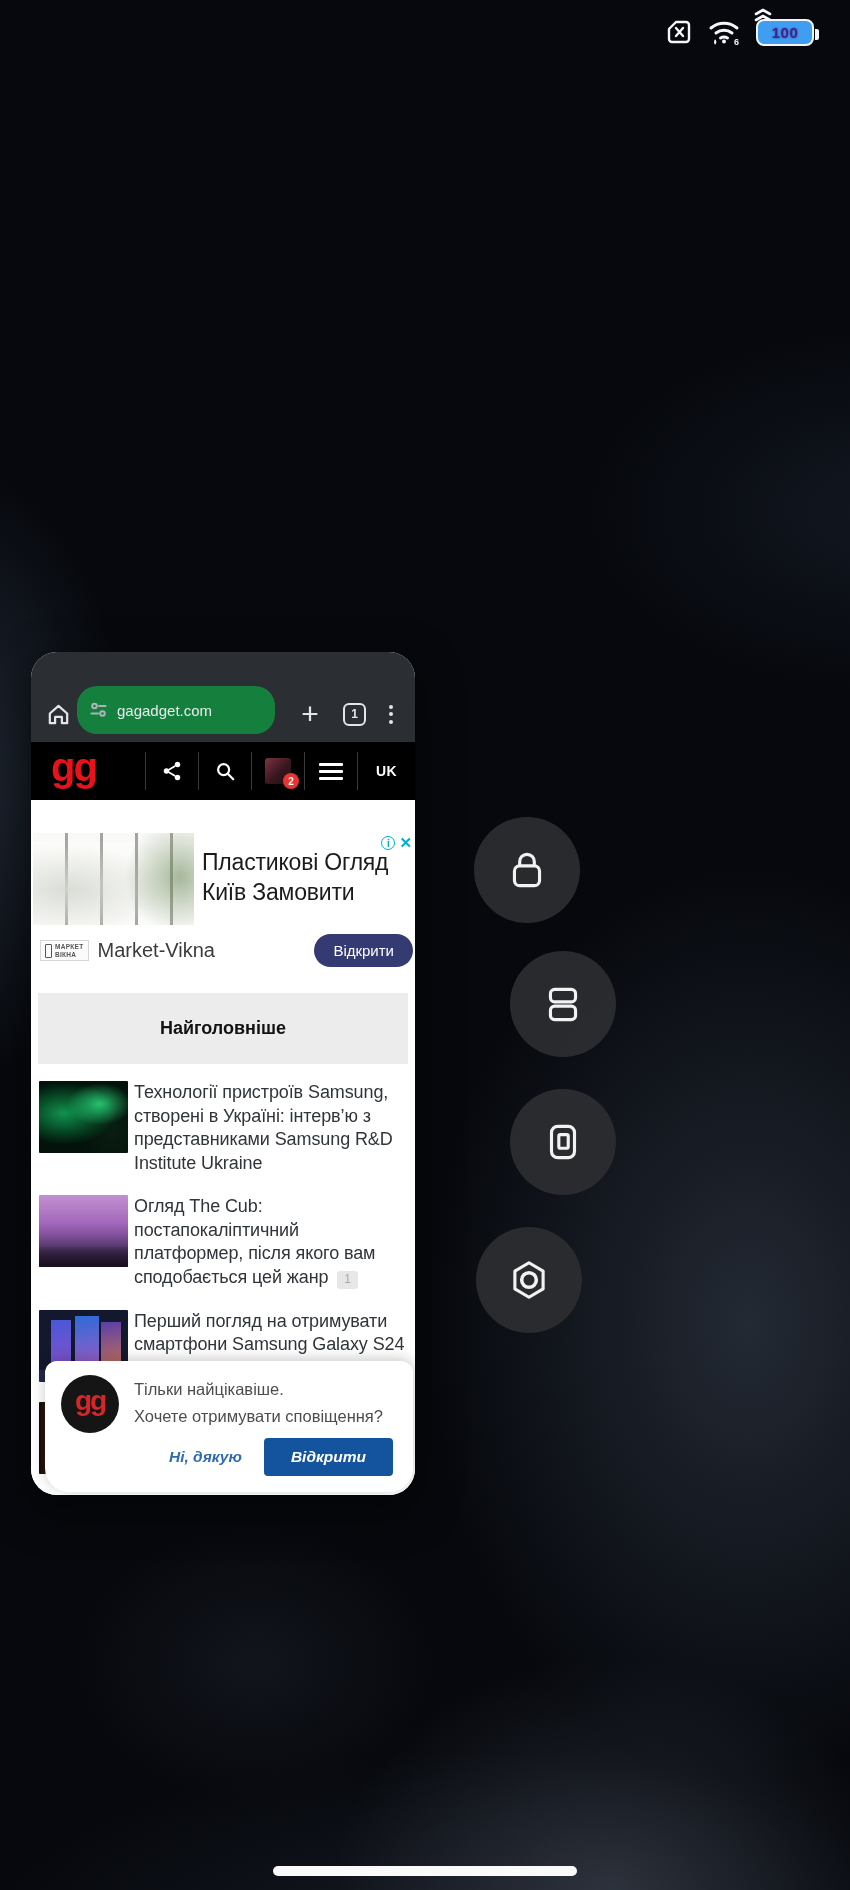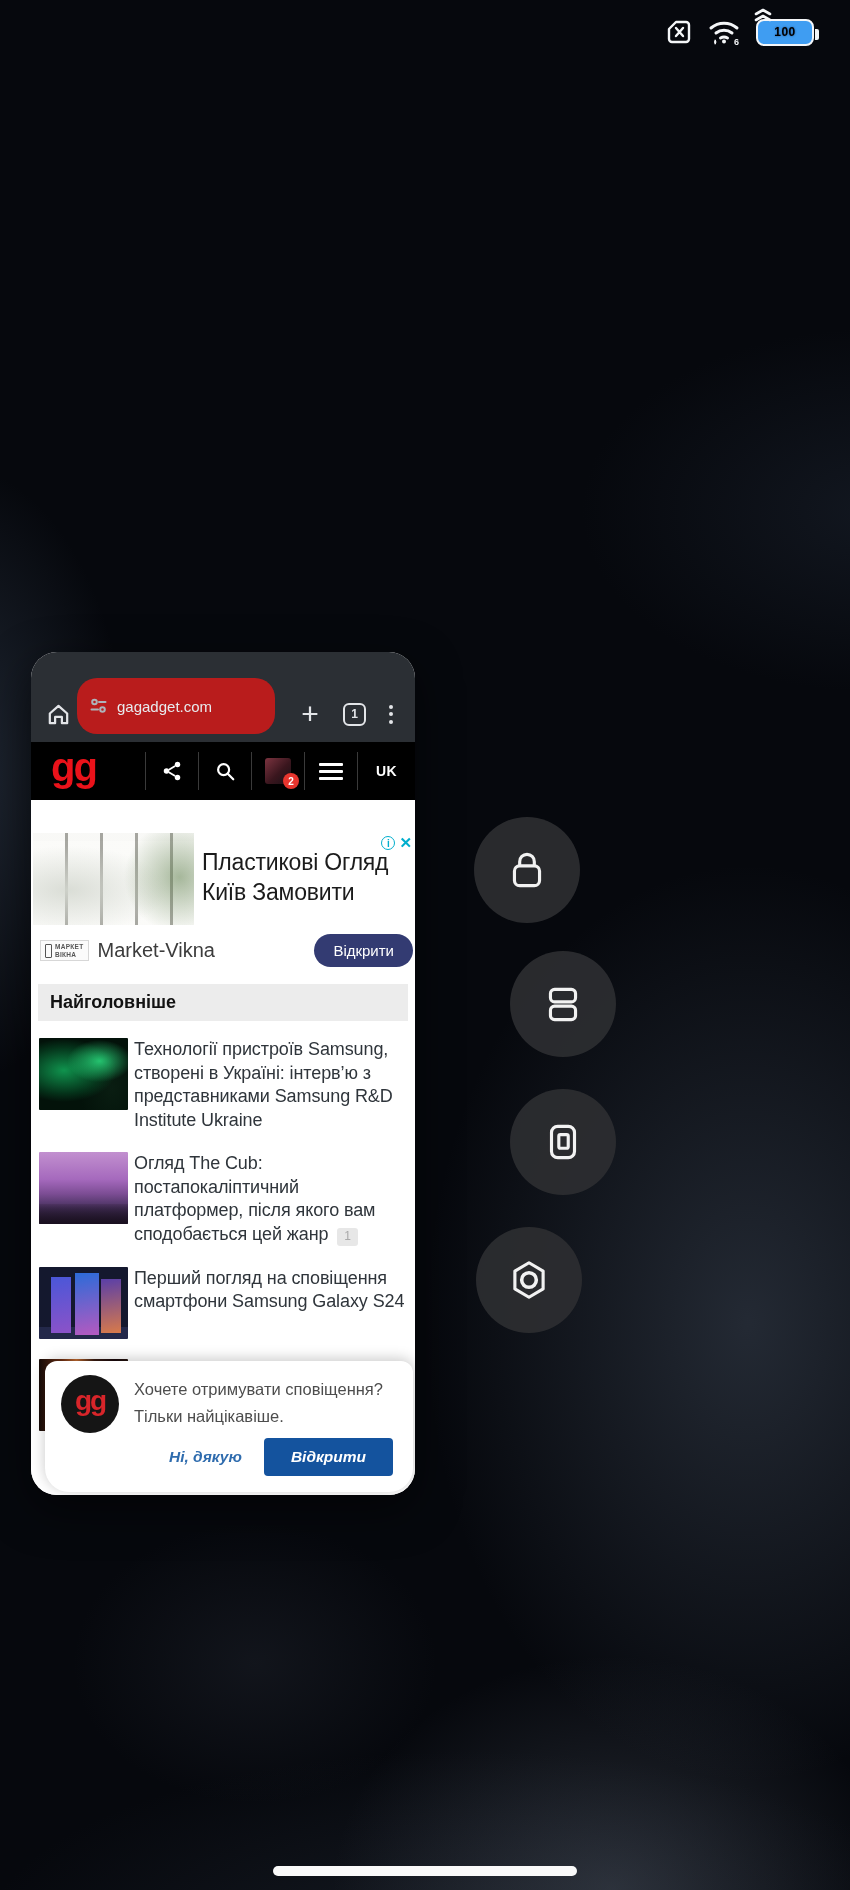--- a/index.html
+++ b/index.html
@@ -16,33 +16,33 @@
       radial-gradient(ellipse 420px 260px at 103% 27%, rgba(40,50,66,0.35), transparent 70%),
       radial-gradient(ellipse 260px 200px at 30% 88%, rgba(60,66,80,0.22), transparent 70%);
     overflow:hidden;
   }
 
   
   .statusbar { position:absolute; top:16px; right:36px; display:flex; align-items:center; gap:13px; height:32px; }
   .sb-icon { display:block; }
   .battery { position:relative; width:58px; height:27px; border:2.5px solid #f4f6f8; border-radius:8px;
              background:#3f9df2; display:flex; align-items:center; justify-content:center; }
-  .battery-num { color:#000000; font-size:12px; font-weight:bold; letter-spacing:0.5px;
+  .battery-num { color:#4c1d95; font-size:15px; font-weight:bold; letter-spacing:0.5px;
                  text-shadow:0 0 2px rgba(20,40,80,0.7); }
   .battery-nub { position:absolute; right:-7px; top:8px; width:4px; height:11px; background:#f4f6f8; border-radius:0 2px 2px 0; }
   .battery-charge { position:absolute; left:-6px; top:-14px; }
 
   
   .window { position:absolute; left:31px; top:652px; width:384px; height:843px;
             border-radius:26px; overflow:hidden; background:#ffffff;
             box-shadow:0 14px 44px rgba(0,0,0,0.55); }
 
   .toolbar { height:90px; background:#2b2f34; display:flex; align-items:flex-end; padding:0 11px 8px 12px; }
   .home-btn { width:30px; height:40px; display:flex; align-items:center; justify-content:center; }
-  .omnibox { width:198px; height:56px; margin-left:4px; background:#b91c1c; border-radius:20px;
+  .omnibox { width:198px; height:48px; margin-left:4px; background:#15803d; border-radius:20px;
              display:flex; align-items:center; padding:0 12px; }
   .omnibox-url { color:#e8eaed; font-size:15px; margin-left:9px; white-space:nowrap; }
   .tb-right { margin-left:auto; display:flex; align-items:center; height:40px; }
   .plus-btn { color:#e3e5e8; font-size:30px; font-weight:300; line-height:36px; width:34px; text-align:center; }
   .tab-btn { width:23px; height:23px; border:2.4px solid #e3e5e8; border-radius:6px; margin-left:16px;
              display:flex; align-items:center; justify-content:center; color:#e3e5e8; font-size:12px; font-weight:bold; }
   .kebab-btn { width:26px; margin-left:12px; display:flex; flex-direction:column; align-items:center; gap:3.5px; }
   .kebab-btn i { width:4px; height:4px; border-radius:50%; background:#e3e5e8; }
 
   
@@ -77,22 +77,22 @@
                      font-size:10px; font-weight:bold; display:flex; align-items:center; justify-content:center; font-style:normal; }
   .adchoices .close { color:#00aecd; font-size:15px; font-weight:bold; line-height:14px; }
   .ad-footer { display:flex; align-items:center; padding:9px 2px 10px 9px; }
   .adv-logo { display:flex; align-items:center; gap:3px; border:1px solid #d7d7d7; padding:2px 4px; background:#fbfbfb; }
   .adv-logo .door { width:7px; height:14px; border:1.6px solid #555; border-radius:1px; }
   .adv-logo .lines { display:flex; flex-direction:column; font-size:6.5px; font-weight:bold; color:#555; line-height:1.15; letter-spacing:0.3px; }
   .adv-name { margin-left:9px; font-size:20px; color:#3c3c3c; }
   .cta-btn { margin-left:auto; background:#333b72; color:#fff; font-size:15px;
              padding:8px 19px; border-radius:18px; }
 
-  .section-bar { margin:7px 7px 12px 7px; background:#ececec; padding:8px 12px;
-                 font-size:18px; font-weight:bold; color:#121212; }
+  .section-bar { margin:16px 7px 12px 7px; background:#ececec; padding:25px 12px;
+                 font-size:18px; font-weight:bold; color:#121212;text-align:center; }
 
   .article { display:flex; padding:5px 8px 15px 8px; }
   .article .thumb { width:89px; height:72px; flex:none; border-radius:1px; }
   .article .title { margin-left:6px; font-size:18px; color:#2f353b; line-height:1.31; letter-spacing:-0.1px; }
   .count-badge { display:inline-block; background:#e7e7e7; color:#a9a9a9; font-size:12px;
                  padding:1px 7px; border-radius:3px; margin-left:4px; }
   .thumb1 { background-color:#03120a;
             background-image:
               radial-gradient(ellipse 46px 30px at 68% 32%, rgba(40,210,120,0.9), transparent 70%),
               radial-gradient(ellipse 70px 42px at 28% 45%, rgba(20,190,100,0.75), rgba(6,90,45,0.45) 55%, transparent 75%),
@@ -263,36 +263,36 @@
     <div class="article">
       <div class="thumb thumb2"></div>
       <div class="title">
         <span>Огляд The Cub: постапокаліптичний платформер, після якого вам сподобається цей жанр</span>
         <span class="count-badge">1</span>
       </div>
     </div>
 
     <div class="article">
       <div class="thumb thumb3"></div>
-      <div class="title"><span>Перший погляд на сповіщення смартфони Samsung Galaxy S24</span></div>
+      <div class="title"><span>Перший погляд на отримувати смартфони Samsung Galaxy S24</span></div>
     </div>
 
     <div class="article">
       <div class="thumb thumb4"></div>
       <div class="title"><span>Де мене шукатимуть рідні?</span></div>
     </div>
 
   </div>
 
   <div class="dialog">
     <div class="dialog-top">
       <div class="gg-circle">gg</div>
       <div class="dialog-texts">
+        <div>Тільки найцікавіше.</div>
         <div>Хочете отримувати сповіщення?</div>
-        <div>Тільки найцікавіше.</div>
       </div>
     </div>
     <div class="dialog-buttons">
       <span class="decline-btn">Ні, дякую</span>
       <span class="accept-btn">Відкрити</span>
     </div>
   </div>
 
 </div>
 

